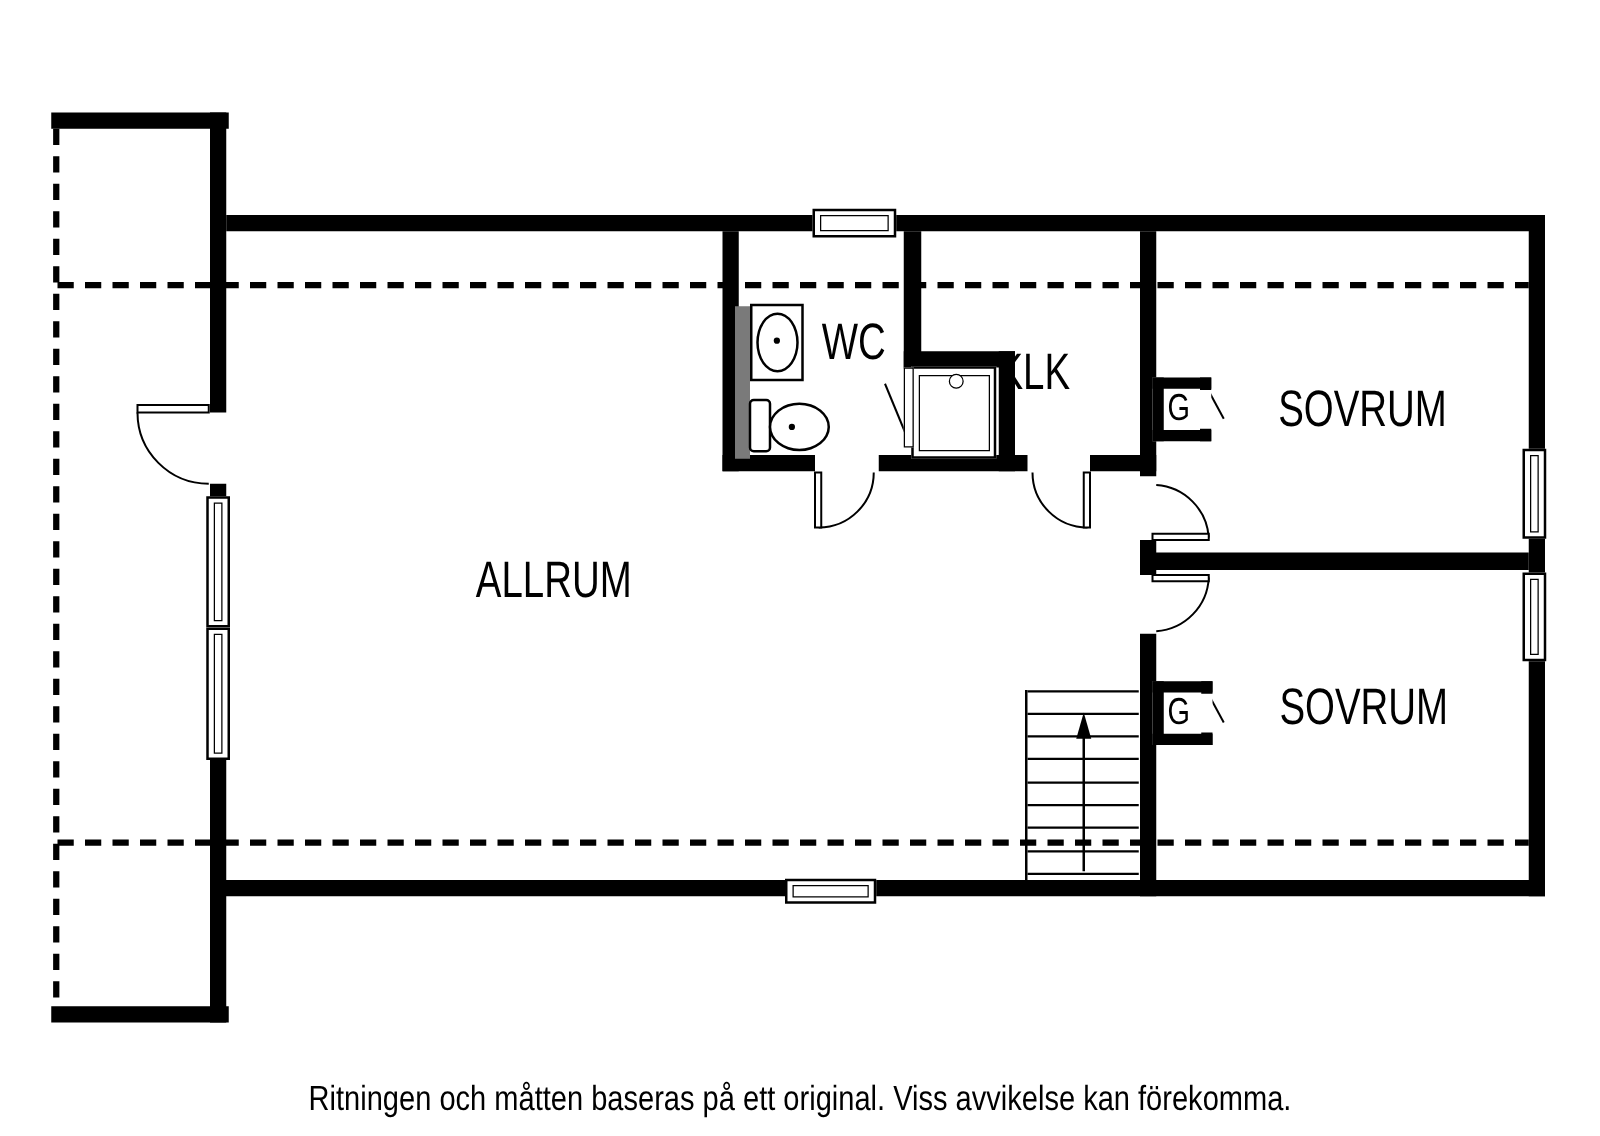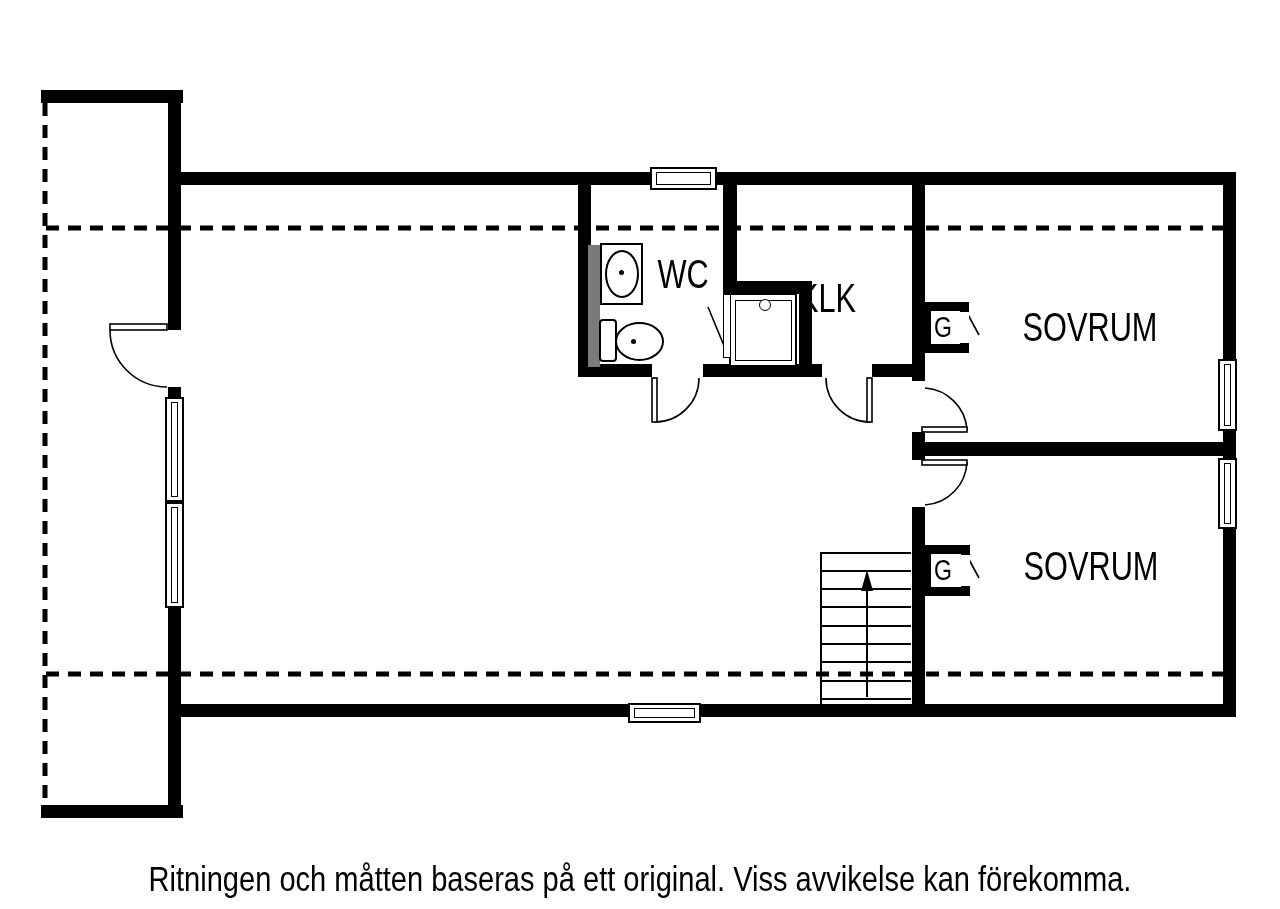--- a/index.html
+++ b/index.html
@@ -12,21 +12,21 @@
   .pane.v{left:4px;right:4px;top:3px;bottom:3px;}
   .pane.h{left:4px;right:4px;top:3px;bottom:3px;}
   .fix{position:absolute;background:#ffffff;border:2px solid #000;box-sizing:border-box;}
   .ell{border-radius:50%;}
   .dot{position:absolute;width:5px;height:5px;background:#000;border-radius:50%;}
   .label{position:absolute;transform:translate(-50%,-50%);white-space:nowrap;}
   .label > span{display:inline-block;transform:scaleX(0.75);transform-origin:50% 50%;}
   .room-txt{font-size:41px;}
   .small-txt{font-size:30px;}
   .small-txt > span{transform:scaleX(0.77);}
-  .disc-txt{font-size:35px;text-decoration:underline;}
+  .disc-txt{font-size:28px;text-decoration:underline;}
   .disc-txt > span{transform:scaleX(0.83);}
   .closet{position:absolute;box-sizing:border-box;background:#ffffff;
           border-top:9px solid #000;border-bottom:9px solid #000;border-left:9px solid #000;}
   .jamb{position:absolute;width:9px;height:10px;background:#000;}
   svg{position:absolute;left:0;top:0;}
 </style>
 </head>
 <body>
 
 <div class="plan">
@@ -132,20 +132,21 @@
   <div class="fix ell" style="left:759px;top:299px;width:12px;height:12px;border-width:1.5px;"></div>
   <div class="fix" style="left:723px;top:294px;width:8px;height:64px;border-width:1.5px;"></div>
 
   <div class="closet" style="left:922px;top:302px;width:47px;height:51px;"></div>
   <div class="jamb" style="left:960px;top:302px;"></div>
   <div class="jamb" style="left:960px;top:343px;"></div>
   <div class="closet" style="left:922px;top:545px;width:48px;height:51px;"></div>
   <div class="jamb" style="left:961px;top:545px;"></div>
   <div class="jamb" style="left:961px;top:586px;"></div>
 
+  <div class="label room-txt" style="left:443px;top:464px;"><span>ALLRUM</span></div>
   <div class="label room-txt" style="left:683px;top:274px;"><span>WC</span></div>
   <div class="label room-txt" style="left:827px;top:274px;margin-top:24px;"><span>KLK</span></div>
   <div class="label room-txt" style="left:1090px;top:327px;"><span>SOVRUM</span></div>
   <div class="label room-txt" style="left:1091px;top:566px;"><span>SOVRUM</span></div>
   <div class="label small-txt" style="left:943px;top:327px;"><span>G</span></div>
   <div class="label small-txt" style="left:943px;top:570px;"><span>G</span></div>
 
   <div class="label disc-txt" style="left:640px;top:879px;"><span>Ritningen och måtten baseras på ett original. Viss avvikelse kan förekomma.</span></div>
 
 </div>

